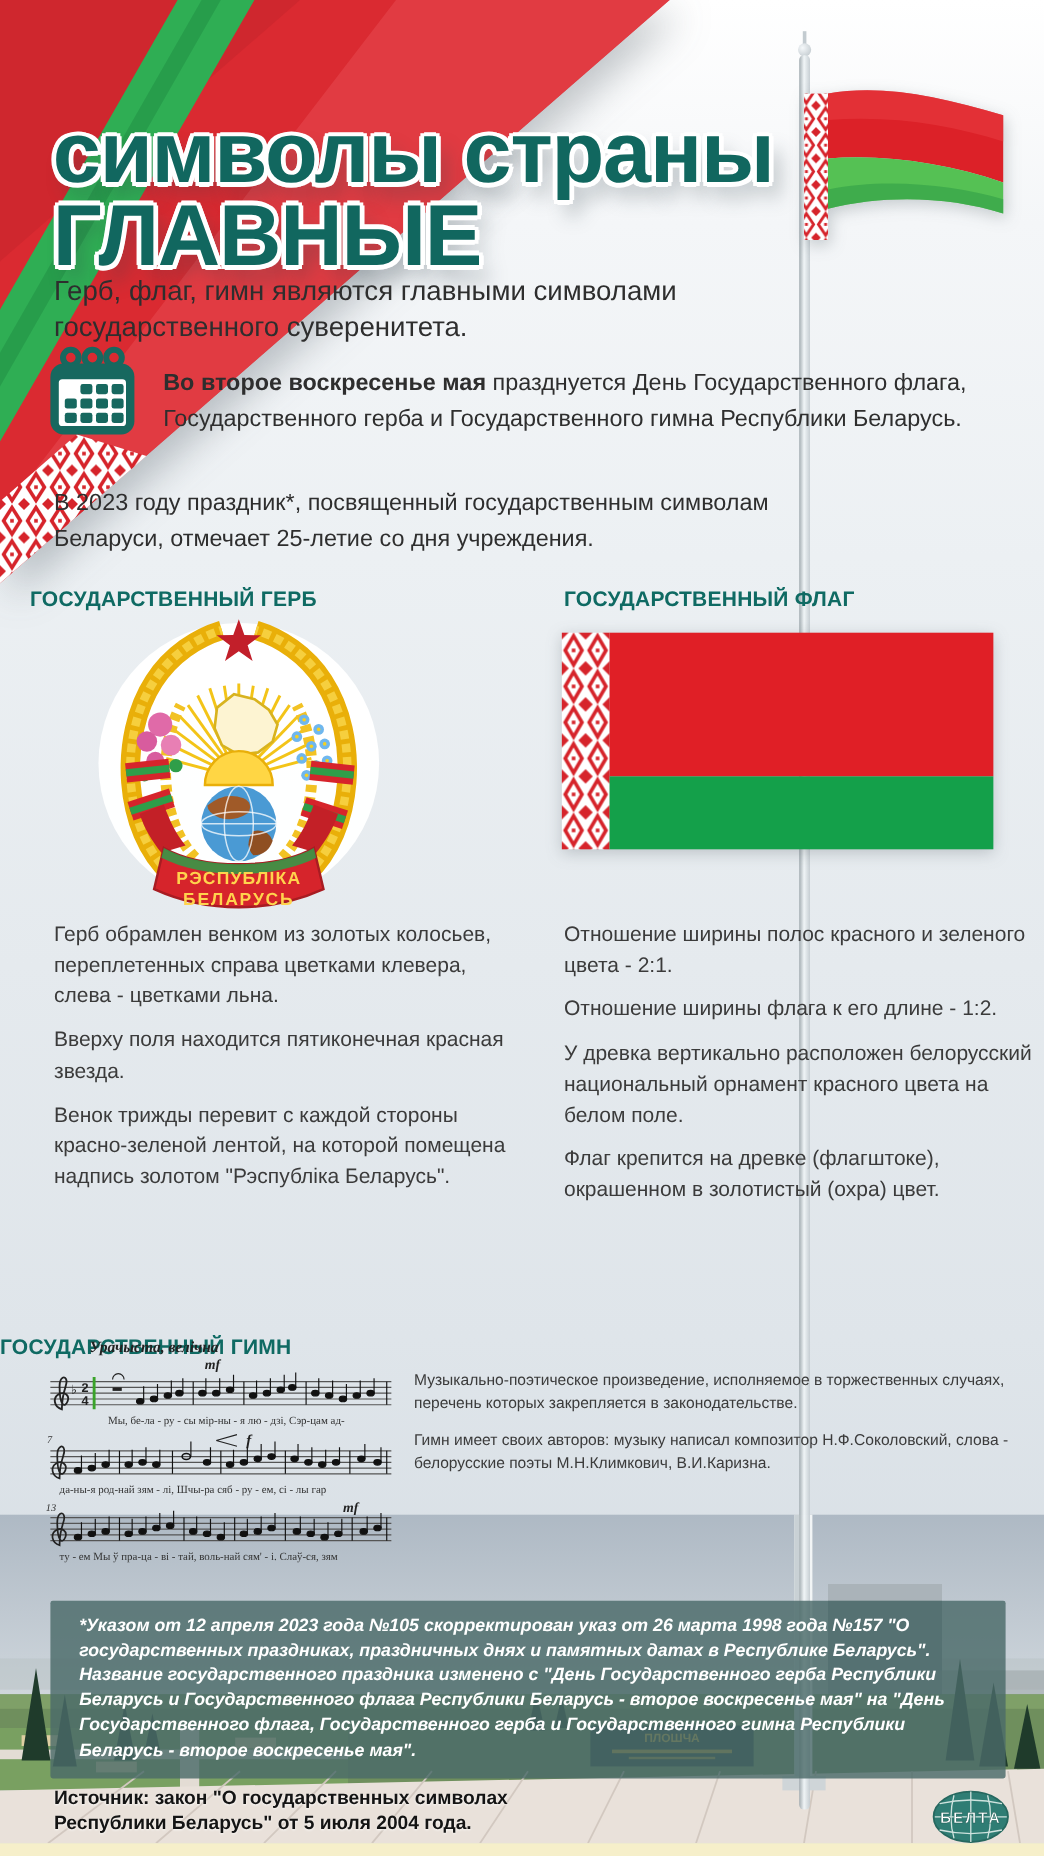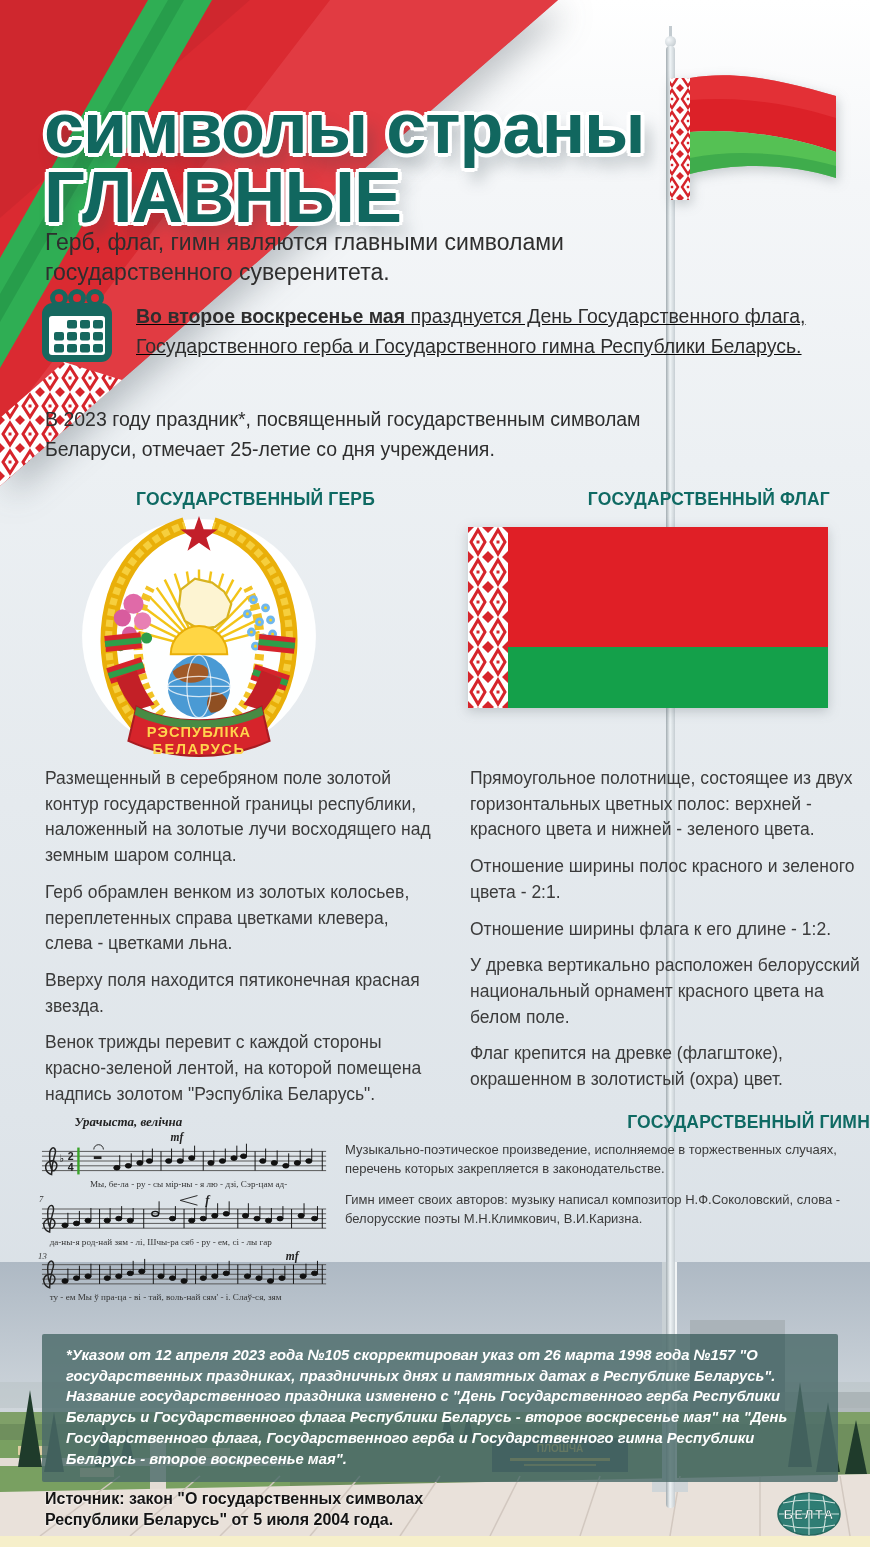--- a/index.html
+++ b/index.html
@@ -14,28 +14,28 @@
   .spike{position:absolute;left:669px;top:26px;width:3px;height:12px;background:#c3cbd0;z-index:1;}
   
   .title{position:absolute;left:44px;top:46px;z-index:3;font-weight:800;color:#11675f;
         font-size:72px;line-height:.95;letter-spacing:-1px;
         text-shadow:-4px 0 0 #fff,4px 0 0 #fff,0 -4px 0 #fff,0 4px 0 #fff,
                     -3px -3px 0 #fff,3px -3px 0 #fff,-3px 3px 0 #fff,3px 3px 0 #fff,
                     8px 12px 16px rgba(50,65,75,.35);}
   .title span{display:block;}
   .intro{position:absolute;left:45px;top:204px;width:570px;z-index:3;
         font-size:23px;line-height:1.32;color:#2e2e2e;}
-  .cal-row{position:absolute;left:40px;top:286px;z-index:3;display:flex;align-items:center;text-decoration:underline;}
+  .cal-row{position:absolute;left:40px;top:286px;z-index:3;display:flex;align-items:flex-end;}
   .cal-icon{width:74px;height:78px;flex:0 0 auto;}
   .cal-text{margin:12px 0 0 22px;width:700px;font-size:19.5px;line-height:1.55;color:#2e2e2e;}
   .cal-text b{font-weight:800;}
   .note2023{position:absolute;left:45px;top:384px;width:690px;z-index:3;
         font-size:19.5px;line-height:1.55;color:#2e2e2e;}
   
-  .sec-h{position:absolute;z-index:3;font-size:17.5px;font-weight:800;color:#0f6a63;letter-spacing:.2px;text-align:right;}
+  .sec-h{position:absolute;z-index:3;font-size:17.5px;font-weight:800;color:#0f6a63;letter-spacing:.2px;text-align:left;}
   .h-emblem{left:25px;top:474px;width:350px;}
   .h-flag{left:470px;top:474px;width:360px;}
   .h-anthem{left:0;top:1097px;width:870px;}
   
   .emblem{position:absolute;left:76px;top:494px;width:246px;height:272px;z-index:3;}
   .flagimg{position:absolute;left:468px;top:527px;width:360px;height:181px;z-index:3;
         filter:drop-shadow(0 3px 6px rgba(60,70,80,.25));}
   .drape{position:absolute;left:0;top:0;width:560px;height:490px;z-index:2;
         filter:drop-shadow(10px 12px 16px rgba(55,70,80,.30));}
   .topflag{position:absolute;left:664px;top:66px;width:180px;height:145px;z-index:2;
@@ -307,42 +307,40 @@
     <g>
       <path d="M58,214 C50,204 44,194 40,182 L60,174 C65,188 70,198 78,208 Z" fill="#c32027"></path>
       <path d="M186,214 C194,204 200,194 204,182 L184,174 C179,188 174,198 166,208 Z" fill="#c32027"></path>
       <path d="M60,210 C92,228 152,228 184,210 L192,244 C148,264 96,264 52,244 Z" fill="#d6242b" stroke="#a81c22" stroke-width="2"></path>
       <path d="M60,210 C92,228 152,228 184,210 L186,218 C150,236 94,236 58,218 Z" fill="#2f9e49" opacity=".85"></path>
       <text x="122" y="240" text-anchor="middle" font-size="14.5" font-weight="bold" fill="#ffd34d" letter-spacing="1">РЭСПУБЛІКА</text>
       <text x="122" y="257" text-anchor="middle" font-size="14.5" font-weight="bold" fill="#ffd34d" letter-spacing="1.5">БЕЛАРУСЬ</text>
     </g>
   </svg>
   <div class="col col-left">
-    <p>Размещенный в серебряном поле золотой контур государственной границы республики, наложенный на золотые лучи восходящего над земным шаром солнца.</p>
     <p>Герб обрамлен венком из золотых колосьев, переплетенных справа цветками клевера, слева - цветками льна.</p>
     <p>Вверху поля находится пятиконечная красная звезда.</p>
     <p>Венок трижды перевит с каждой стороны красно-зеленой лентой, на которой помещена надпись золотом "Рэспубліка Беларусь".</p>
   </div>
 
   <h2 class="sec-h h-flag">ГОСУДАРСТВЕННЫЙ ФЛАГ</h2>
   <svg class="flagimg" viewBox="0 0 360 181">
     <defs>
       <pattern id="ornC" patternUnits="userSpaceOnUse" width="20" height="30">
         <rect width="20" height="30" fill="#fff"></rect>
         <path d="M10,3 L17,15 L10,27 L3,15 Z" fill="none" stroke="#d6242b" stroke-width="3"></path>
         <rect x="8.5" y="13.5" width="3" height="3" fill="#d6242b"></rect>
         <path d="M0,0 h6 l-6,6 Z M20,0 v6 l-6,-6 Z M0,30 v-6 l6,6 Z M20,30 h-6 l6,-6 Z" fill="#d6242b"></path>
       </pattern>
     </defs>
     <rect x="0" y="0" width="40" height="181" fill="url(#ornC)"></rect>
     <rect x="40" y="0" width="320" height="120" fill="#e01f26"></rect>
     <rect x="40" y="120" width="320" height="61" fill="#14a04a"></rect>
   </svg>
   <div class="col col-right">
-    <p>Прямоугольное полотнище, состоящее из двух горизонтальных цветных полос: верхней - красного цвета и нижней - зеленого цвета.</p>
     <p>Отношение ширины полос красного и зеленого цвета - 2:1.</p>
     <p>Отношение ширины флага к его длине - 1:2.</p>
     <p>У древка вертикально расположен белорусский национальный орнамент красного цвета на белом поле.</p>
     <p>Флаг крепится на древке (флагштоке), окрашенном в золотистый (охра) цвет.</p>
   </div>
 
   <h2 class="sec-h h-anthem">ГОСУДАРСТВЕННЫЙ ГИМН</h2>
   <svg class="sheet" viewBox="0 0 310 200">
     <text x="40" y="14" font-size="13.5" font-weight="bold" font-style="italic" class="serif" fill="#222" font-family="Liberation Serif, DejaVu Serif, serif">Урачыста, велічна</text>
     <text x="140" y="29" font-size="12" font-weight="bold" font-style="italic" fill="#222" font-family="Liberation Serif, DejaVu Serif, serif">mf</text>

